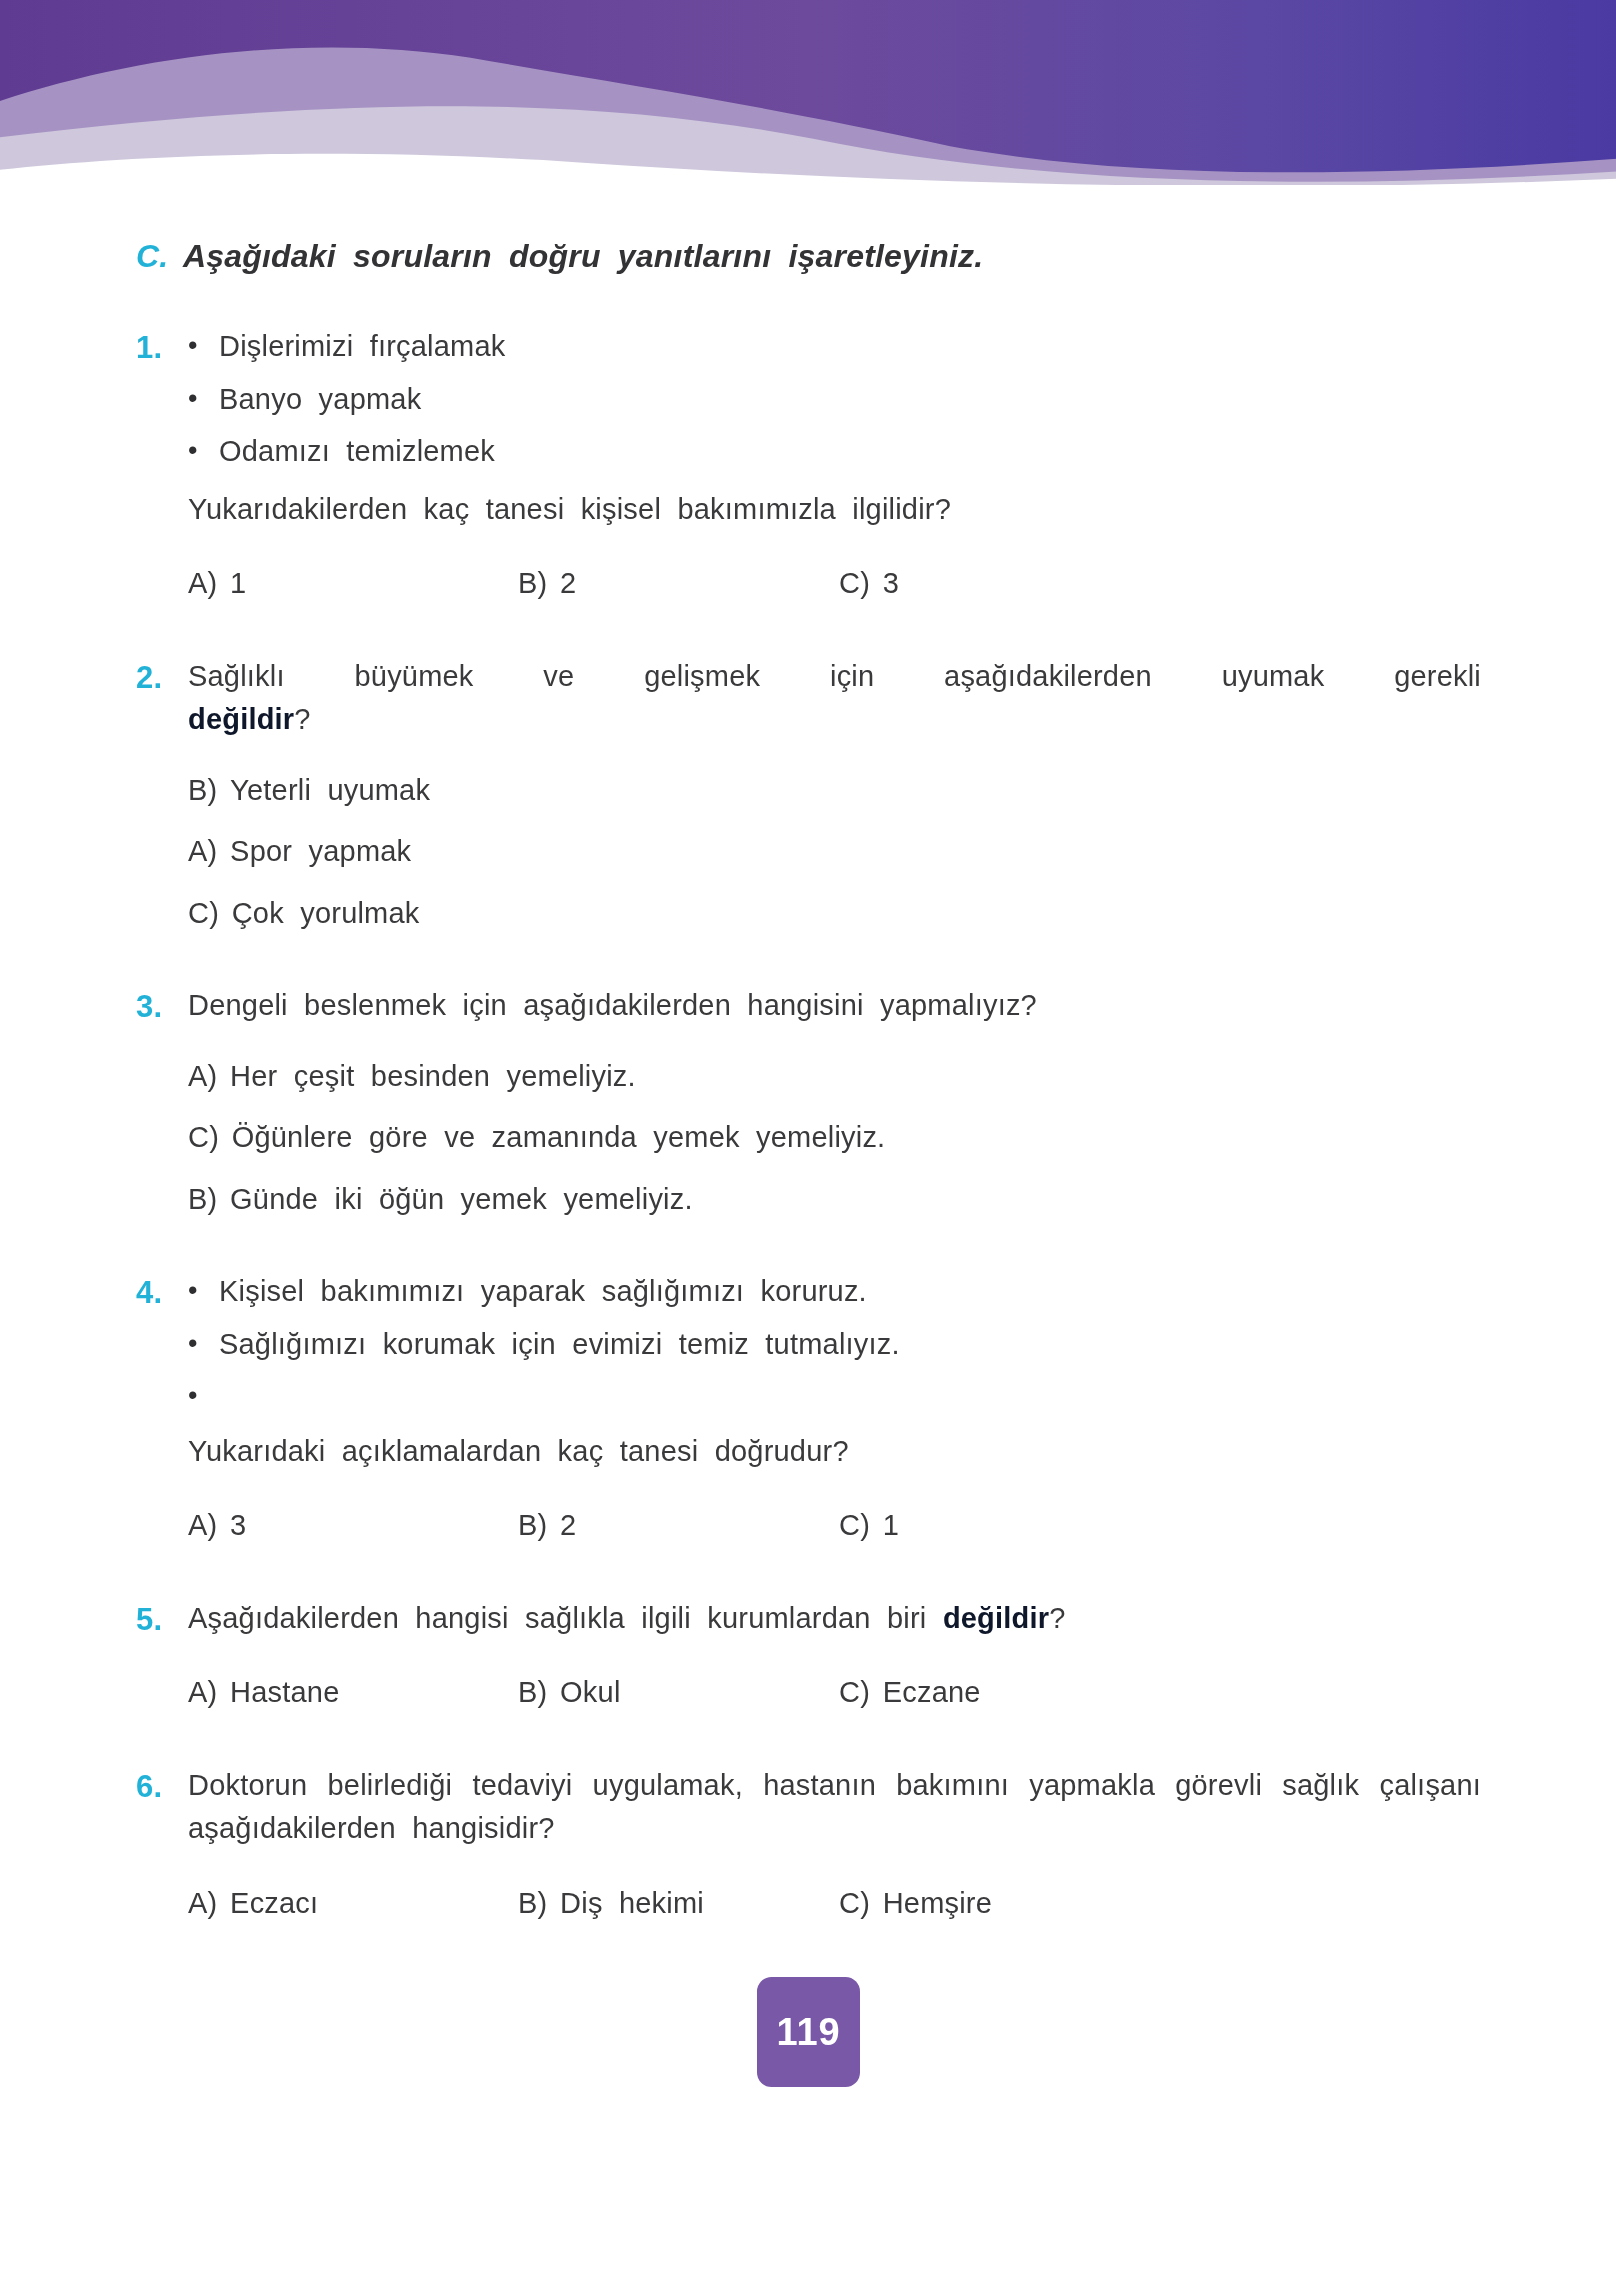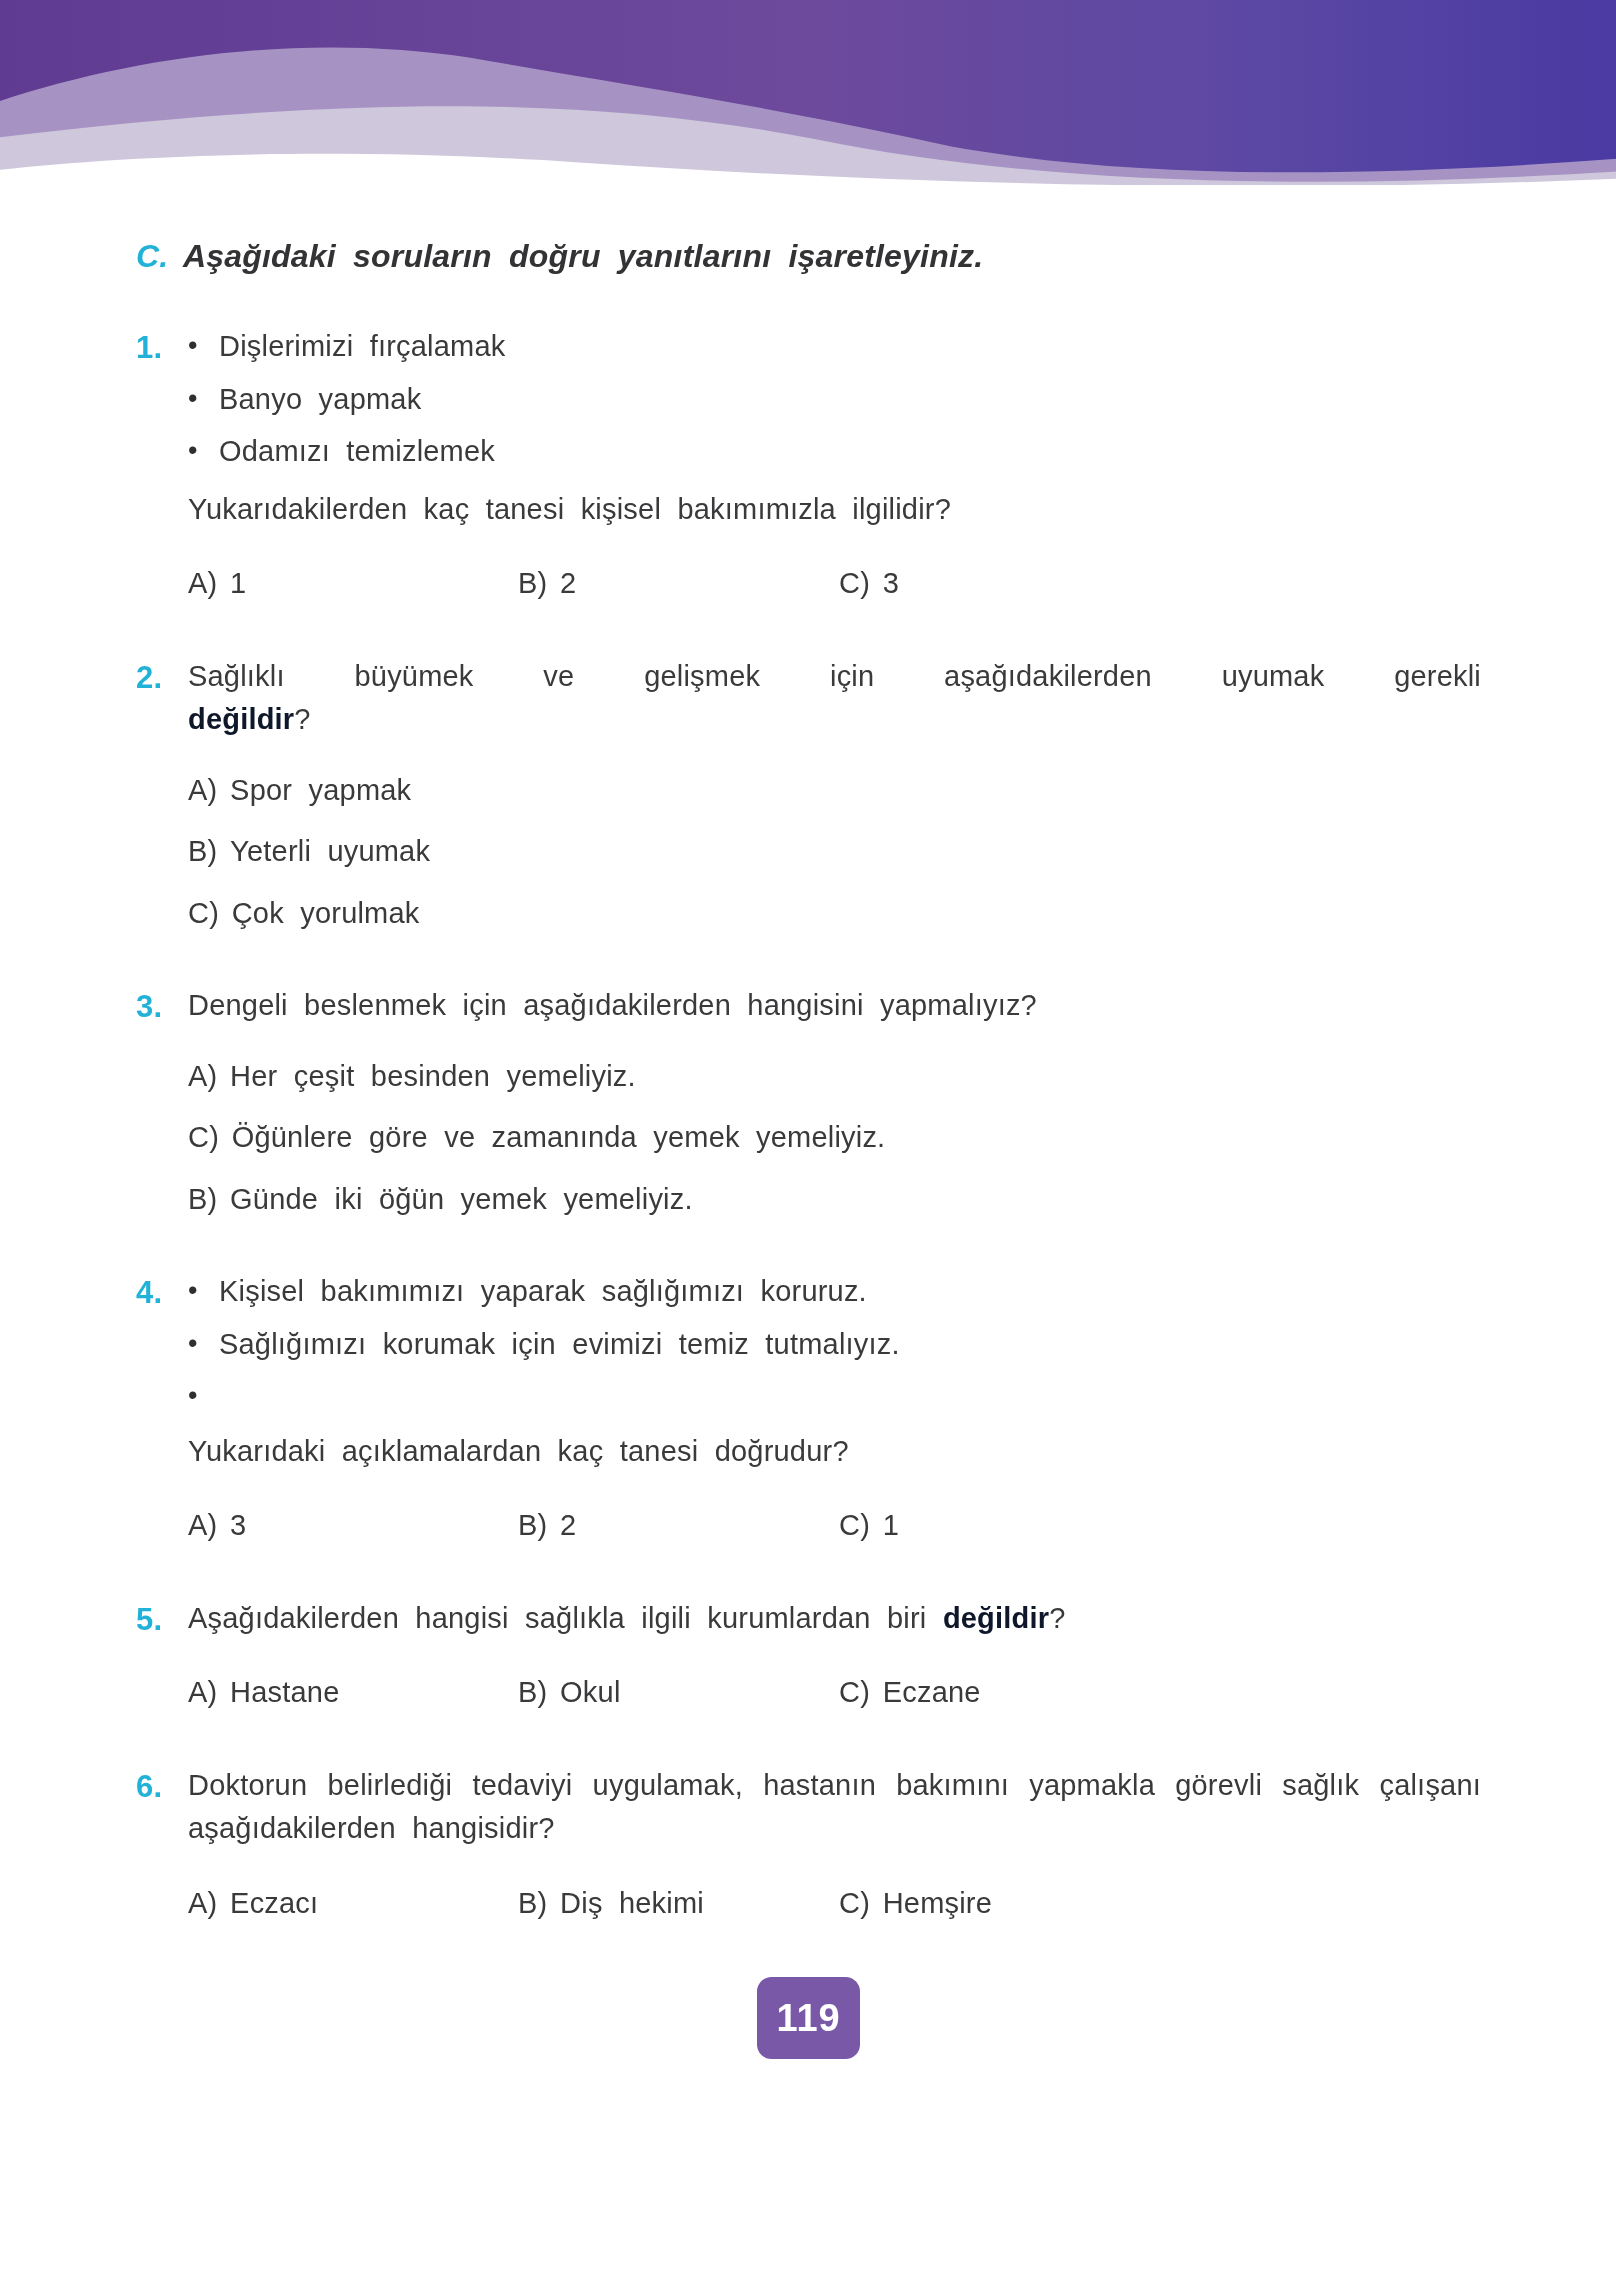--- a/index.html
+++ b/index.html
@@ -85,21 +85,21 @@
     display: grid;
     grid-template-columns: 330px 321px 1fr;
     margin-top: 31px;
   }
   .options-stacked { margin-top: 27px; }
   .options-stacked .option { margin-bottom: 18px; }
   .opt-label { margin-right: 12.7px; }
 
   .page-badge {
     width: 103px;
-    height: 82px;
+    height: 110px;
     margin: 52px auto 27px auto;
     background: #7958a8;
     border-radius: 14.5px;
     display: flex;
     align-items: center;
     justify-content: center;
     color: #ffffff;
     font-size: 38px;
     font-weight: 700;
     letter-spacing: 0.9px;
@@ -152,22 +152,22 @@
     </div>
   </div>
 
   <div class="question">
     <span class="q-num">2.</span>
     <div class="stem stem-first">
       <span class="line-fill">Sağlıklı büyümek ve gelişmek için aşağıdakilerden uyumak gerekli</span>
       <span class="bold-line"><span class="bold-word">değildir</span><span>?</span></span>
     </div>
     <div class="options-stacked">
+      <div class="option"><span class="opt-label">B)</span><span>Yeterli uyumak</span></div>
       <div class="option"><span class="opt-label">A)</span><span>Spor yapmak</span></div>
-      <div class="option"><span class="opt-label">B)</span><span>Yeterli uyumak</span></div>
       <div class="option"><span class="opt-label">C)</span><span>Çok yorulmak</span></div>
     </div>
   </div>
 
   <div class="question">
     <span class="q-num">3.</span>
     <div class="stem stem-first">Dengeli beslenmek için aşağıdakilerden hangisini yapmalıyız?</div>
     <div class="options-stacked">
       <div class="option"><span class="opt-label">A)</span><span>Her çeşit besinden yemeliyiz.</span></div>
       <div class="option"><span class="opt-label">C)</span><span>Öğünlere göre ve zamanında yemek yemeliyiz.</span></div>

